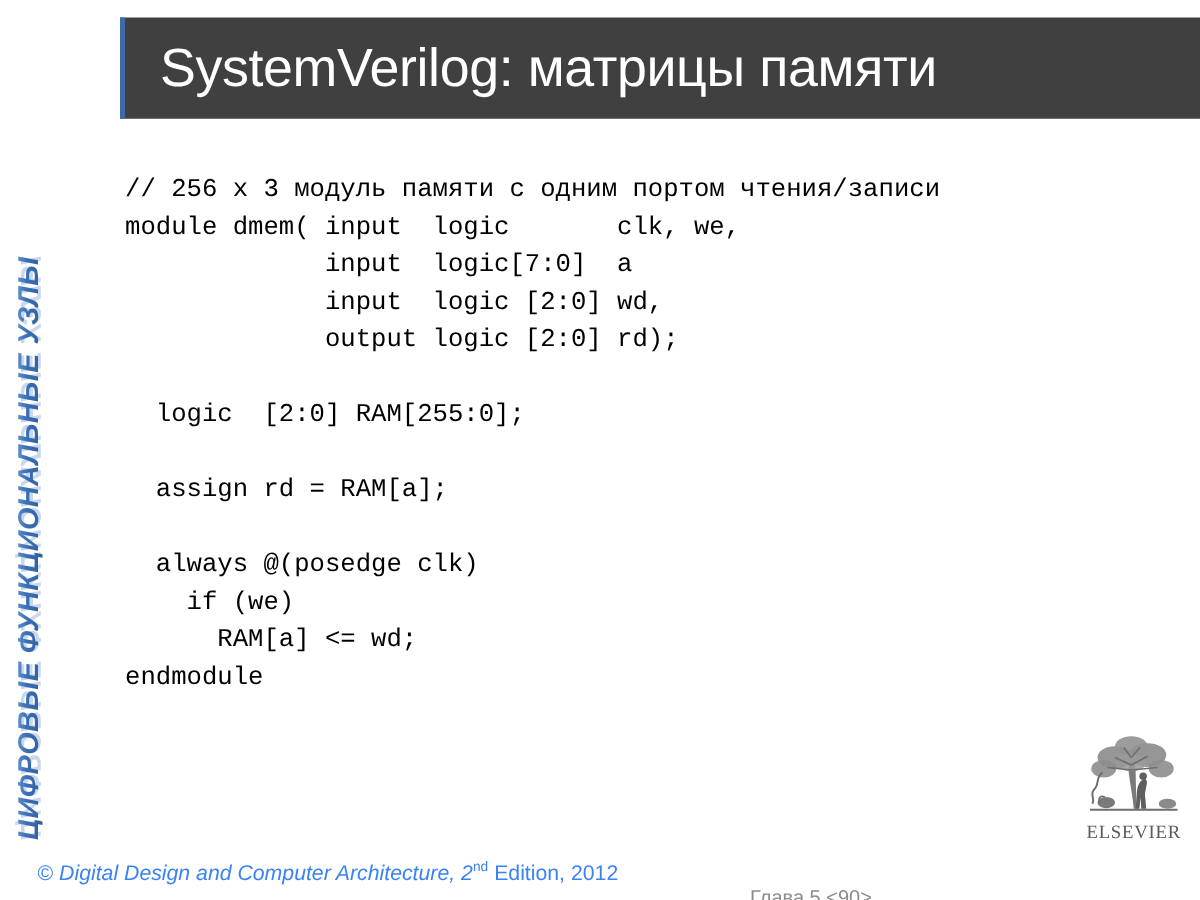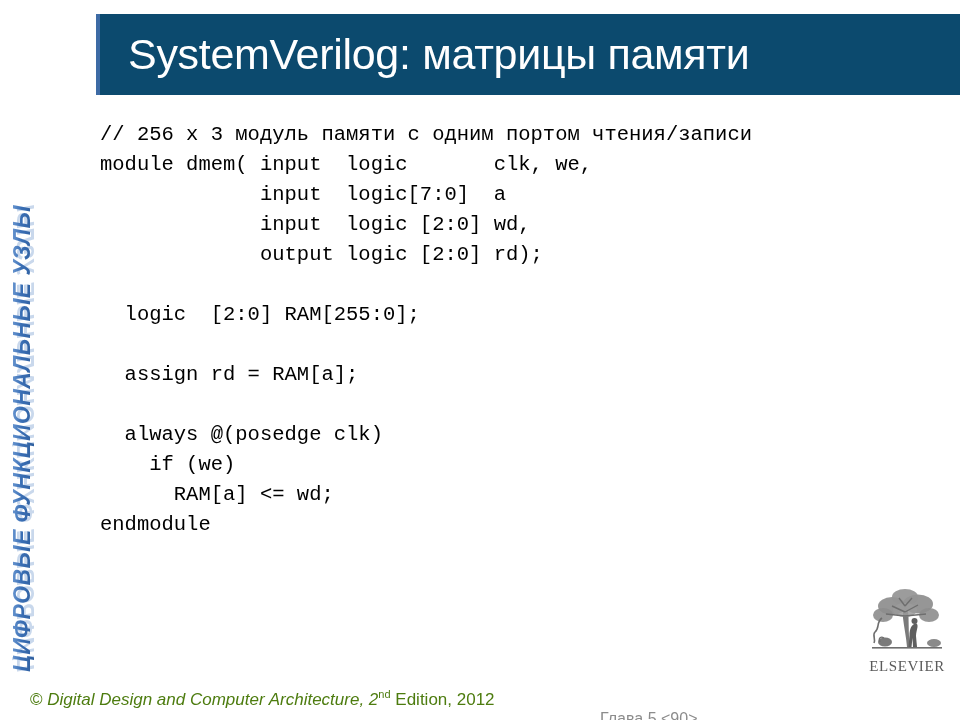--- a/index.html
+++ b/index.html
@@ -74,21 +74,21 @@
     filter: blur(0.4px);
   }
 
   
   #title-banner {
     position: absolute;
     left: 96px;
     top: 14px;
     width: 864px;
     height: 81px;
-    background: #0c4a6e;
+    background: #404040;
     border-left: 4px solid #3d6ba5;
     box-sizing: border-box;
   }
   #title-text {
     position: absolute;
     left: 28px;
     top: 50%;
     transform: translateY(-50%);
     color: #ffffff;
     font-family: "Liberation Sans", sans-serif;
@@ -96,42 +96,42 @@
     font-weight: normal;
     letter-spacing: -0.3px;
     white-space: nowrap;
     line-height: 1.05;
   }
 
   
   #code-block {
     position: absolute;
     left: 100px;
-    top: 120px;
+    top: 138px;
     width: 820px;
     font-family: "Liberation Mono", "DejaVu Sans Mono", monospace;
     font-size: 20.5px;
     line-height: 30px;
     color: #000000;
     white-space: pre;
     letter-spacing: 0px;
   }
   #code-block .code-line {
     white-space: pre;
     min-height: 30px;
   }
 
   
   #footer-copyright {
     position: absolute;
     left: 30px;
     top: 688px;
     font-family: "Liberation Sans", sans-serif;
     font-size: 17px;
-    color: #4d7c0f;
+    color: #3b82f6;
     white-space: nowrap;
   }
   #footer-copyright .cmark {
     font-style: normal;
   }
   #footer-copyright .italic-part {
     font-style: italic;
   }
   #footer-copyright sup {
     font-size: 11px;

